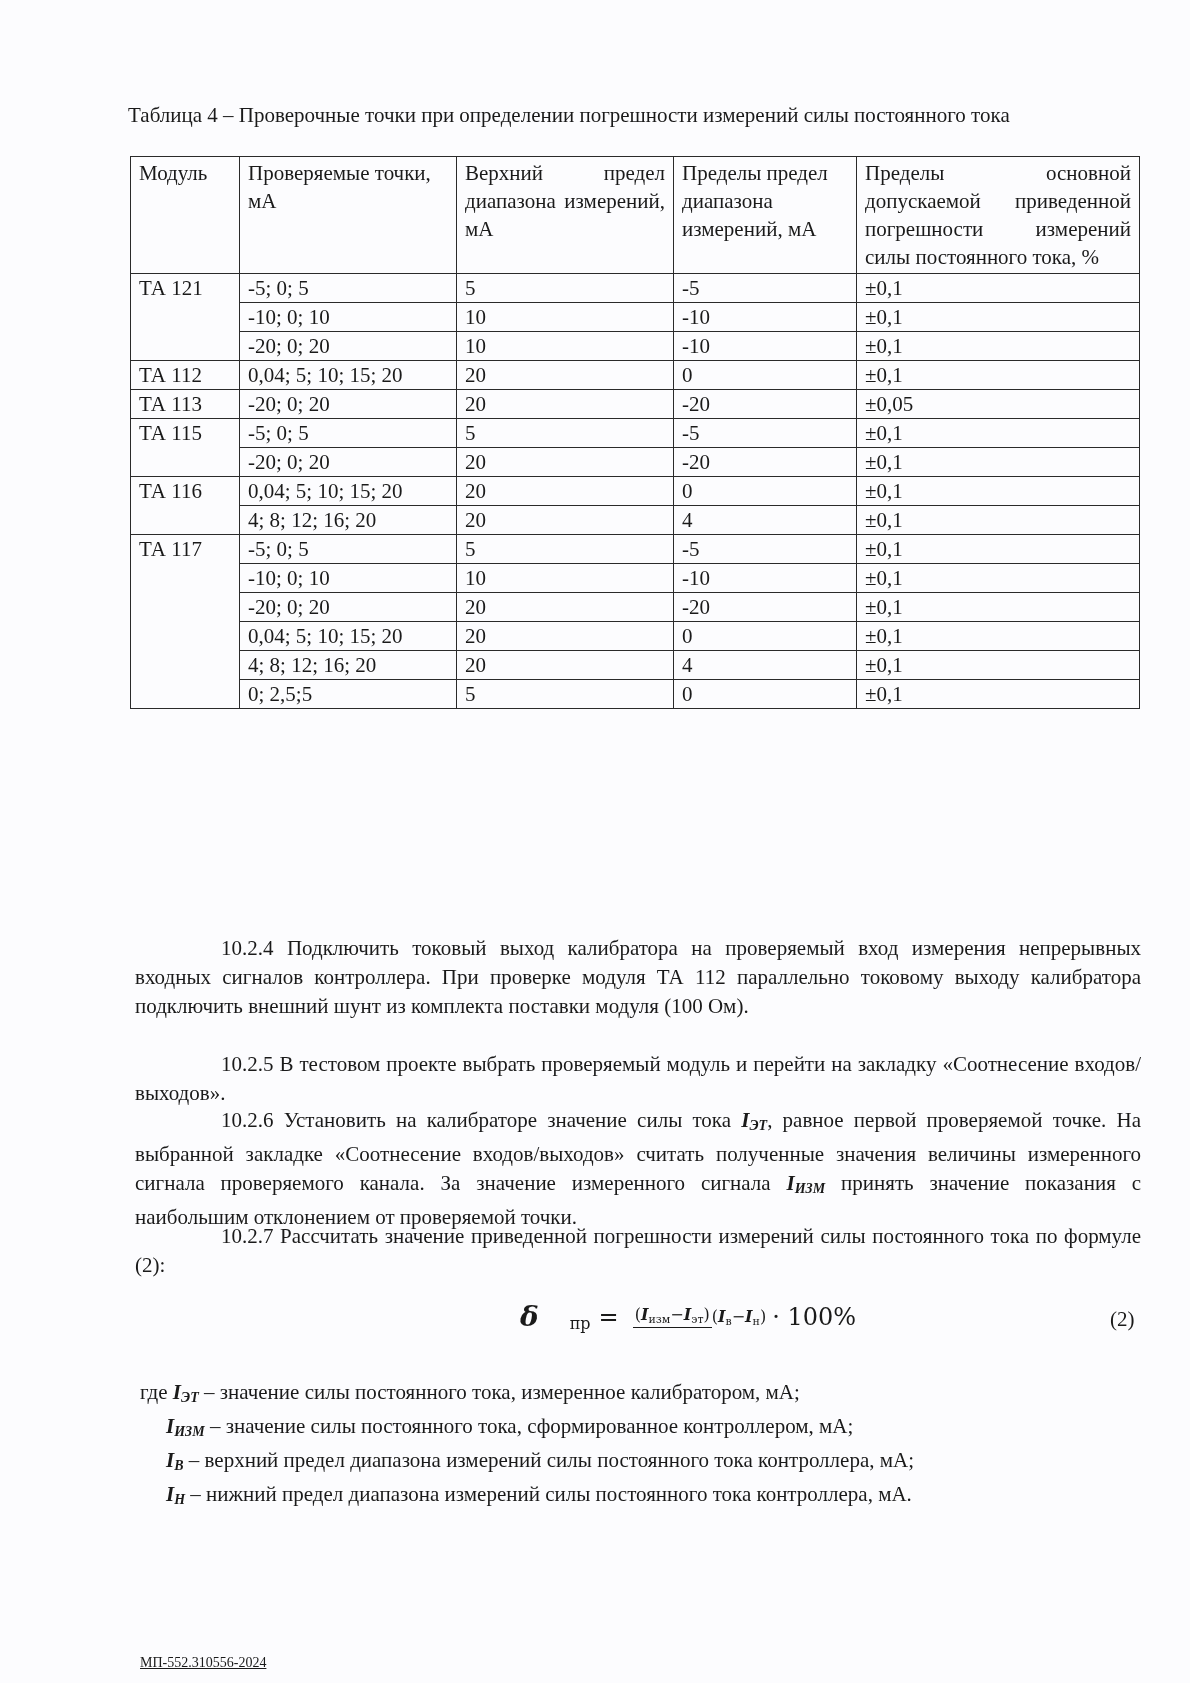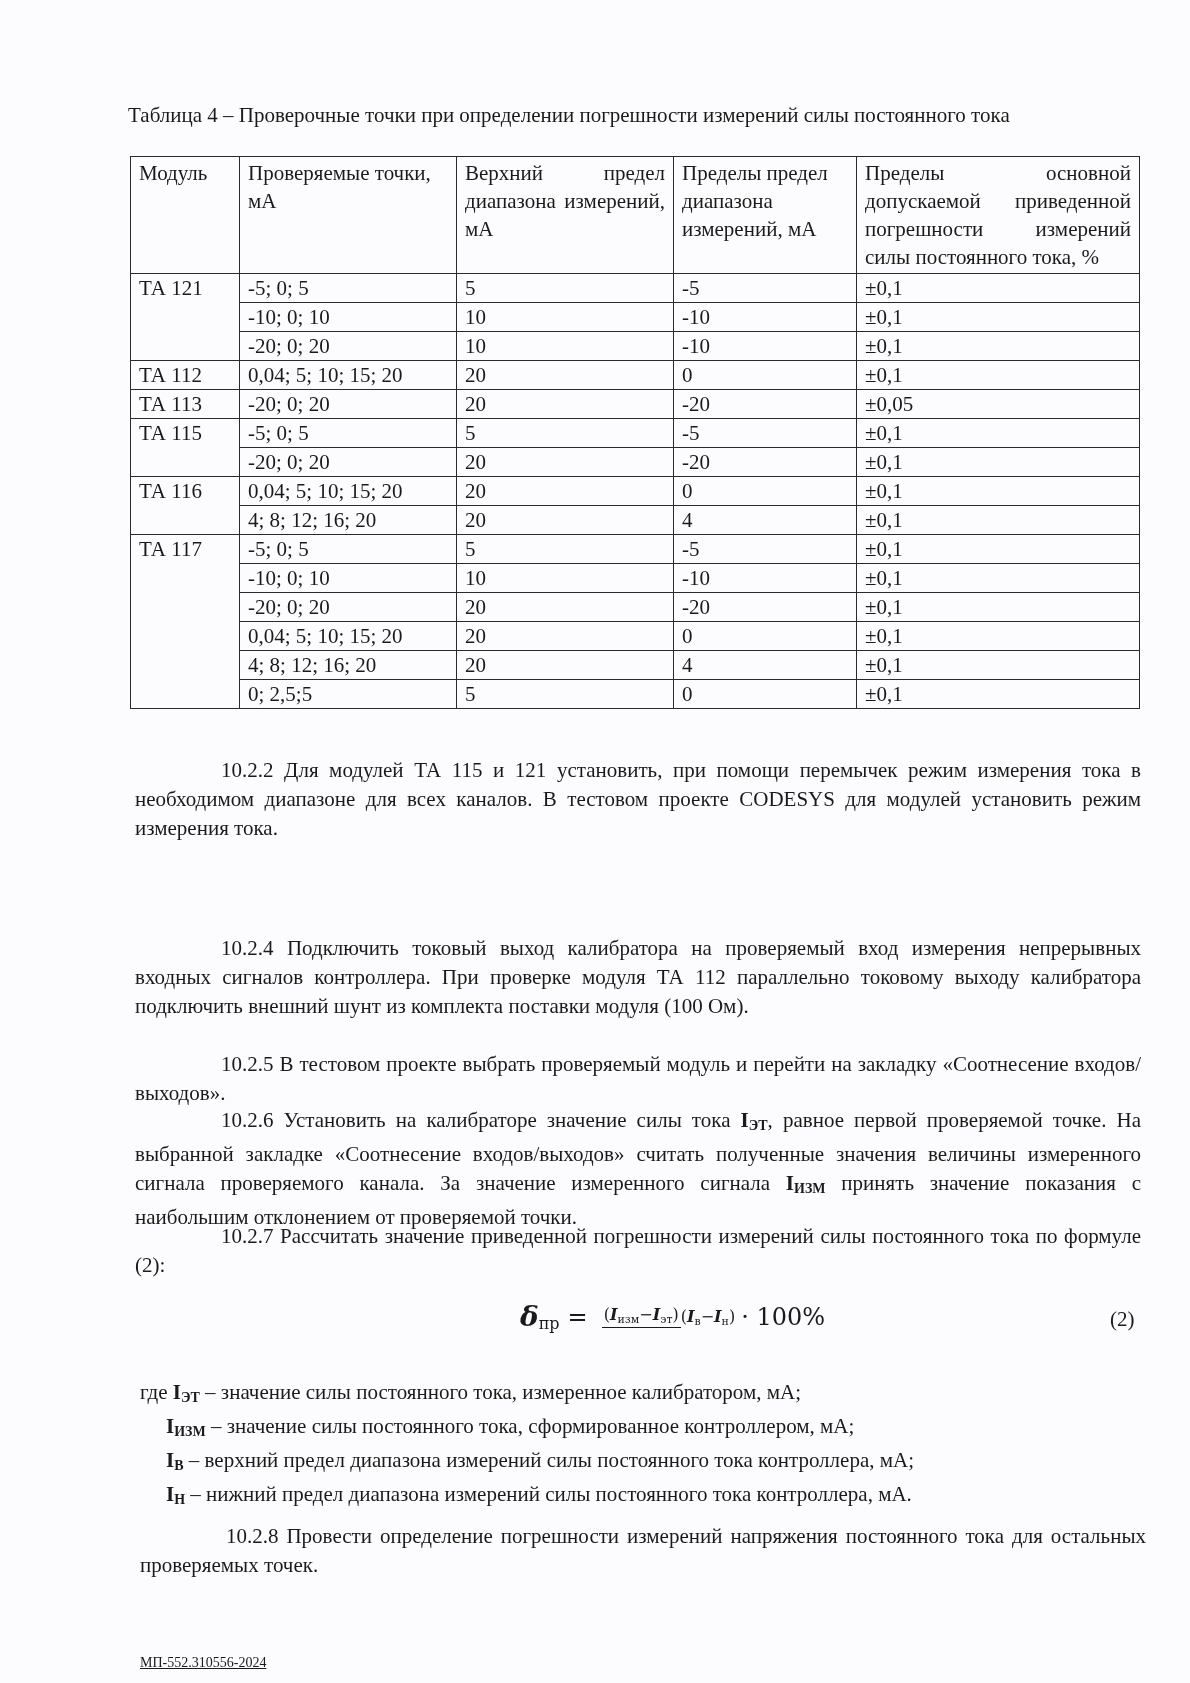--- a/index.html
+++ b/index.html
@@ -39,21 +39,21 @@
     .col2 { width: 200px; }
     .col3 { width: 200px; }
     .col4 { width: 166px; }
     .col5 { width: auto; }
     .para {
       position: absolute; left: 135px; width: 1006px;
       font-size: 21px; line-height: 29px;
       text-align: justify;
     }
     .para .ind { display: inline-block; width: 86px; }
-    .b-i { font-weight: bold; }
+    .b-i { font-weight: bold; font-style: italic; }
     .sub { font-size: 14px; vertical-align: -3px; }
     .formula {
       position: absolute; left: 520px; top: 1300px;
       font-family: "DejaVu Serif", serif;
       display: flex; align-items: center;
       font-size: 24px;
     }
     .formula .delta { font-weight: bold; font-style: italic; font-size: 28px; }
     .formula .frac { display: inline-flex; flex-direction: row; align-items: center; margin: 0 6px; font-size: 16px; }
     .formula .frac .num { border-bottom: 1.5px solid #1a1a1a; padding: 0 2px 1px; }
@@ -184,57 +184,51 @@
       </tr>
       <tr>
         <td>0; 2,5;5</td>
         <td>5</td>
         <td>0</td>
         <td>±0,1</td>
       </tr>
     </tbody>
   </table>
 
-  <p class="para" style="top:756px; margin:0;">
-    <span class="ind"></span><span>10.2.2 Для модулей ТА 115 и 121 установить, при помощи перемычек  режим измерения тока в необходимом диапазоне для всех каналов. В тестовом проекте CODESYS для модулей установить режим измерения тока.</span>
-  </p>
 
 
   <p class="para" style="top:934px; margin:0;">
     <span class="ind"></span><span>10.2.4 Подключить токовый выход калибратора на проверяемый вход измерения непрерывных входных сигналов контроллера. При проверке модуля ТА 112 параллельно токовому выходу калибратора подключить внешний шунт из комплекта поставки модуля (100 Ом).</span>
   </p>
 
   <p class="para" style="top:1050px; margin:0;">
     <span class="ind"></span><span>10.2.5 В тестовом проекте выбрать проверяемый модуль и перейти на закладку «Соотнесение входов/выходов».</span>
   </p>
 
   <p class="para" style="top:1106px; margin:0;">
     <span class="ind"></span><span>10.2.6 Установить на калибраторе значение силы тока </span><span class="b-i"><span>I</span><span class="sub">ЭТ</span></span><span>, равное первой проверяемой точке. На выбранной закладке «Соотнесение входов/выходов» считать полученные значения величины измеренного сигнала проверяемого канала. За значение измеренного сигнала </span><span class="b-i"><span>I</span><span class="sub">ИЗМ</span></span><span> принять значение показания с наибольшим отклонением от проверяемой точки.</span>
   </p>
 
   <p class="para" style="top:1222px; margin:0;">
     <span class="ind"></span><span>10.2.7 Рассчитать значение приведенной погрешности измерений силы постоянного тока по формуле (2):</span>
   </p>
 
   <div class="formula">
-    <span class="delta"><span>δ</span><span class="sub" style="font-weight:normal;font-style:normal;font-size:16px;">пр</span></span>
+    <span class="delta"><span>δ</span><span class="sub" style="font-weight:normal;font-style:normal;font-size:16px;margin-left:31px;">пр</span></span>
     <span style="margin:0 8px;">=</span>
     <span class="frac">
       <span class="num"><span>(</span><span class="small-i">I</span><span class="sub" style="font-size:11px;">изм</span><span>−</span><span class="small-i">I</span><span class="sub" style="font-size:11px;">эт</span><span>)</span></span>
       <span class="den"><span>(</span><span class="small-i">I</span><span class="sub" style="font-size:11px;">в</span><span>−</span><span class="small-i">I</span><span class="sub" style="font-size:11px;">н</span><span>)</span></span>
     </span>
     <span>· 100%</span>
   </div>
   <div class="eqnum">(2)</div>
 
   <div class="where">
     <div><span>где </span><span class="b-i"><span>I</span><span class="sub">ЭТ</span></span><span> – значение силы постоянного тока, измеренное калибратором, мА;</span></div>
     <div class="line2"><span class="b-i"><span>I</span><span class="sub">ИЗМ</span></span><span> – значение силы постоянного тока, сформированное контроллером, мА;</span></div>
     <div class="line2"><span class="b-i"><span>I</span><span class="sub">В</span></span><span> – верхний предел диапазона измерений силы постоянного тока контроллера, мА;</span></div>
     <div class="line2"><span class="b-i"><span>I</span><span class="sub">Н</span></span><span> – нижний предел диапазона измерений силы постоянного тока контроллера, мА.</span></div>
   </div>
 
-  <p class="para" style="top:1522px; left:140px; margin:0;">
-    <span class="ind"></span><span>10.2.8 Провести определение погрешности измерений напряжения постоянного тока для остальных проверяемых точек.</span>
-  </p>
 
   <div class="footer">МП-552.310556-2024</div>
 </div>
 
 </body></html>

